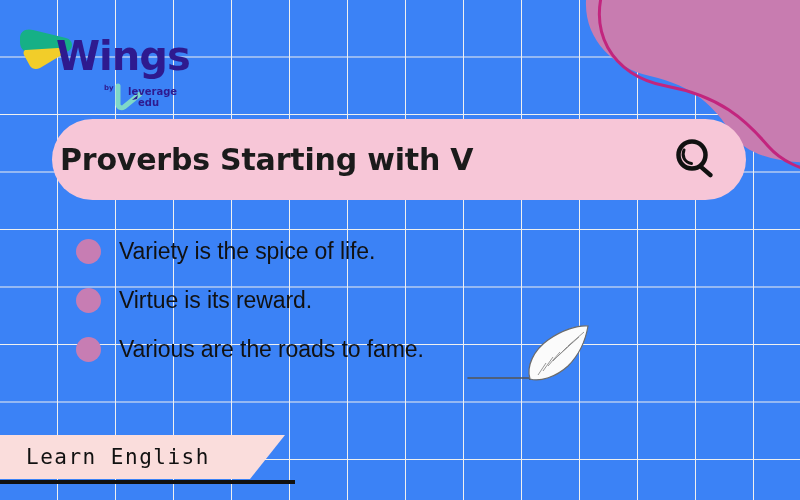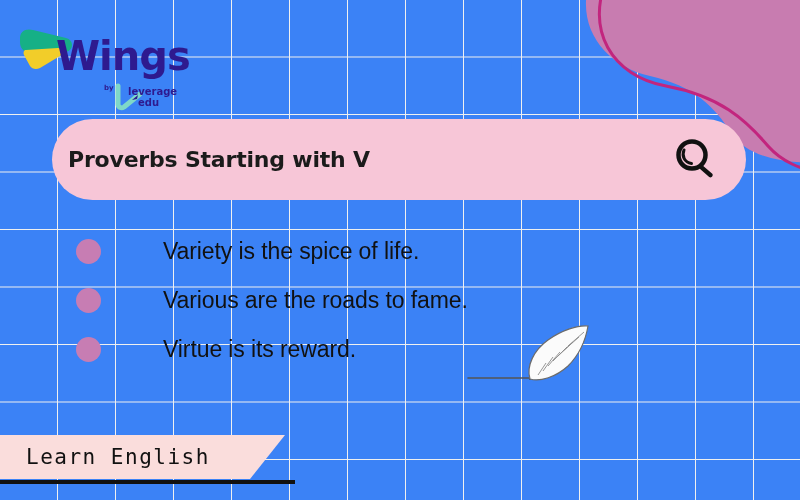--- a/index.html
+++ b/index.html
@@ -43,42 +43,42 @@
   
   .title-banner {
     position:absolute; left:52px; top:119px;
     width:694px; height:81px;
     background:#f7c6d7;
     border-radius:41px;
     z-index:5;
     display:flex; align-items:center;
   }
   .title-text {
-    margin-left:16px;
-    font-size:22px;
+    margin-left:8px;
+    font-size:30px;
     font-weight:700;
     letter-spacing:-0.2px;
     color:#1b1b1b;
     font-family:"DejaVu Sans", sans-serif;
     white-space:nowrap;
   }
   .search-icon {
     position:absolute; right:24px; top:50%;
     transform:translateY(-50%);
     width:52px; height:52px;
   }
   .search-icon svg { display:block; width:100%; height:100%; }
   
   .list {
     position:absolute; left:76px; top:238px;
     z-index:5;
     display:flex; flex-direction:column;
     gap:22px;
   }
-  .list-item { display:flex; align-items:center;gap:44px; }
+  .list-item { display:flex; align-items:center; }
   .bullet {
     width:25px; height:25px; border-radius:50%;
     background:#c77db3;
     flex:0 0 auto;
   }
   .item-text {
     margin-left:18px;
     font-size:23px;
     color:#111111;
     letter-spacing:-0.1px;
@@ -165,25 +165,25 @@
     </span>
   </div>
 
   <div class="list">
     <div class="list-item">
       <span class="bullet"></span>
       <span class="item-text">Variety is the spice of life.</span>
     </div>
     <div class="list-item">
       <span class="bullet"></span>
-      <span class="item-text">Various are the roads to fame.</span>
+      <span class="item-text">Virtue is its reward.</span>
     </div>
     <div class="list-item">
       <span class="bullet"></span>
-      <span class="item-text">Virtue is its reward.</span>
+      <span class="item-text">Various are the roads to fame.</span>
     </div>
   </div>
 
   <div class="quill">
     <svg viewBox="0 0 145 80">
       <path d="M0 56 L 62 56" stroke="#555555" stroke-width="1.6" stroke-linecap="round" fill="none"></path>
       <path d="M62 57 L 118 6" stroke="#2b2b2b" stroke-width="1.6" stroke-linecap="round" fill="none"></path>
       <path d="M62 57 C 58 44, 66 28, 80 18 C 94 8, 110 3, 120 4
                C 118 16, 112 32, 100 44 C 88 55, 72 60, 62 57 Z" fill="#fbfbfb" stroke="#6b6b6b" stroke-width="1.2"></path>
       <g stroke="#8a8a8a" stroke-width="0.9" fill="none">

